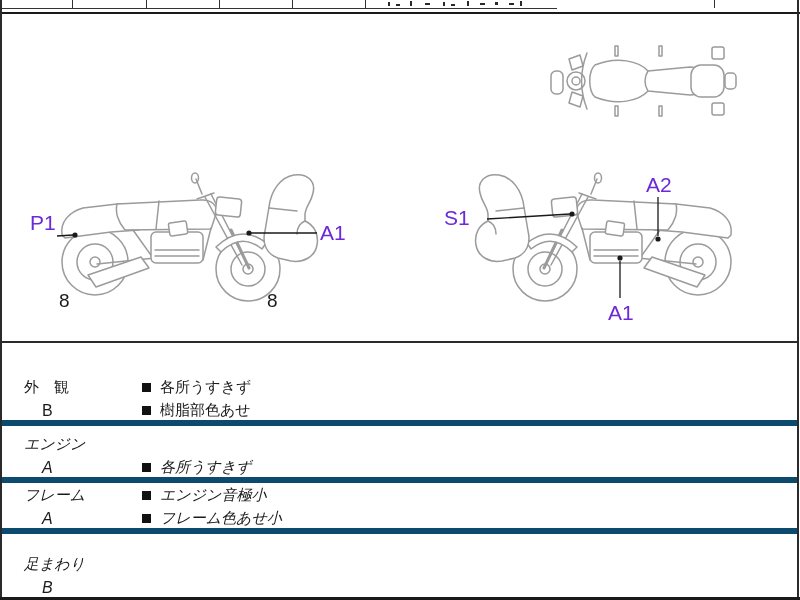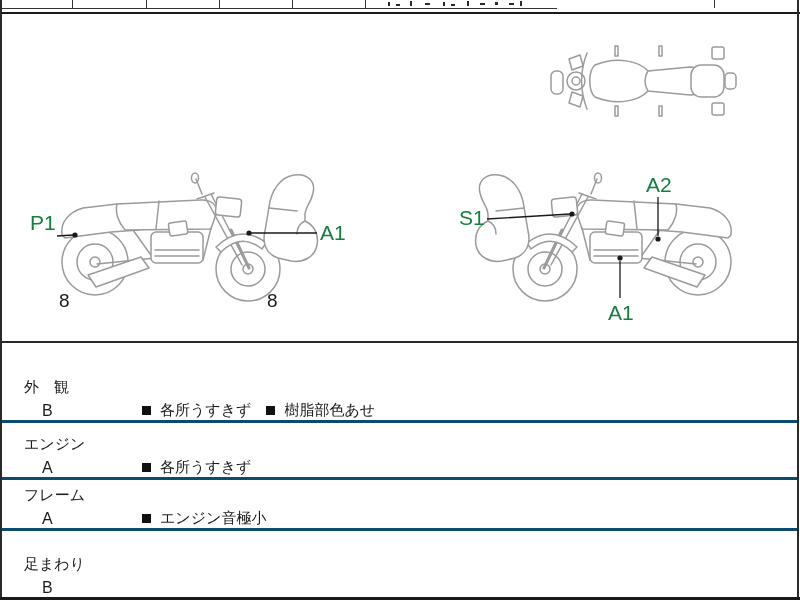--- a/index.html
+++ b/index.html
@@ -12,36 +12,36 @@
   #border-right{left:797px;top:0;width:2px;height:600px;background:#2a2a2a;}
   #main-top-border{left:0;top:12px;width:800px;height:2px;background:#1a1a1a;}
   #main-bottom-border{left:0;top:597px;width:800px;height:3px;background:#1a1a1a;}
 
   
   #top-row{left:0;top:0;width:800px;height:8px;}
   #top-row .rowline{position:absolute;left:0;top:8px;width:557px;height:1px;background:#333;}
   #top-row .vline{position:absolute;top:0;width:1px;height:8px;background:#333;}
 
   
-  .callout{position:absolute;font-size:21px;color:#15803d;line-height:1;}
+  .callout{position:absolute;font-size:21px;color:#6d28d9;line-height:1;}
   .count-mark{position:absolute;font-size:19px;color:#1a1a1a;line-height:1;}
 
   
   #table-top-border{left:2px;top:341px;width:795px;height:2px;background:#2a2a2a;}
   #condition-table{left:2px;top:343px;width:795px;height:254px;}
   .cond-row{box-sizing:border-box;display:flex;align-items:flex-end;padding-top:0;gap:48px;}
-  .cond-row + .cond-row{border-top:3px solid #0c4a6e;}
+  .cond-row + .cond-row{border-top:6px solid #0c4a6e;font-style:italic;}
   .cond-row:nth-child(1){height:77px;}
   .cond-row:nth-child(2){height:57px;}
   .cond-row:nth-child(3){height:51px;}
   .cond-row:nth-child(4){height:69px;}
   .cat-col{width:92px;box-sizing:border-box;padding-left:22px;flex:none;}
   .cat-label{font-size:15px;white-space:pre;}
   .grade{font-size:16px;padding-left:18px;margin-top:5px;}
-  .items{display:flex;flex-wrap:wrap;column-gap:15px;row-gap:4px;padding-top:1px;}
+  .items{display:flex;flex-wrap:wrap;column-gap:15px;row-gap:4px;padding-top:1px;flex-direction:column;}
   .item{display:flex;align-items:center;font-size:15px;white-space:nowrap;}
   .item .bullet{width:9px;height:9px;background:#111;margin-right:9px;flex:none;}
 
   svg{display:block;}
 </style>
 </head>
 <body>
 
 <div class="abs" id="top-row">
   <div class="rowline"></div>
@@ -140,21 +140,21 @@
       <circle cx="658" cy="239" r="2.6" stroke="none"></circle>
     <line x1="620" y1="298" x2="620" y2="261"></line>
       <circle cx="620" cy="258" r="2.6" stroke="none"></circle>
   </g>
 </svg>
 
 <div class="callout" style="left:30px;top:212px">P1</div>
 <div class="callout" style="left:320px;top:222px">A1</div>
 <div class="count-mark" style="left:59px;top:291px">8</div>
 <div class="count-mark" style="left:267px;top:291px">8</div>
-<div class="callout" style="left:459px;top:207px">S1</div>
+<div class="callout" style="left:444px;top:207px">S1</div>
 <div class="callout" style="left:646px;top:174px">A2</div>
 <div class="callout" style="left:608px;top:302px">A1</div>
 
 <div class="abs" id="table-top-border"></div>
 <div class="abs" id="condition-table">
     <div class="cond-row">
       <div class="cat-col">
         <div class="cat-label">外　観</div>
         <div class="grade">B</div>
       </div>
@@ -184,20 +184,24 @@
     <div class="cond-row">
       <div class="cat-col">
         <div class="cat-label">フレーム</div>
         <div class="grade">A</div>
       </div>
       <div class="items">
         <div class="item">
           <span class="bullet"></span>
           <span>エンジン音極小</span>
         </div>
+        <div class="item">
+          <span class="bullet"></span>
+          <span>フレーム色あせ小</span>
+        </div>
       </div>
     </div>
     <div class="cond-row">
       <div class="cat-col">
         <div class="cat-label">足まわり</div>
         <div class="grade">B</div>
       </div>
     </div>
   </div>
 

